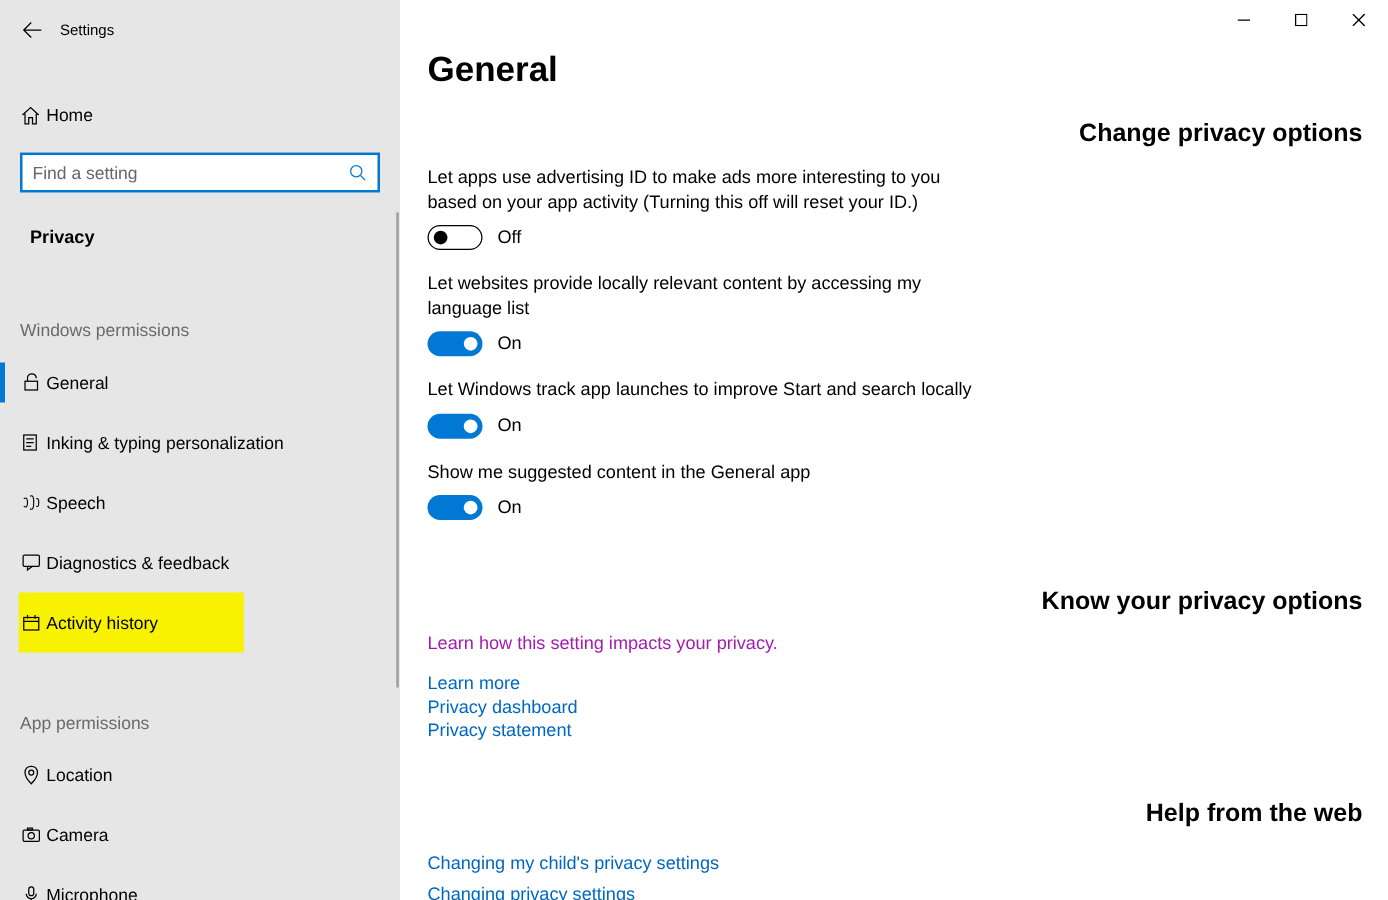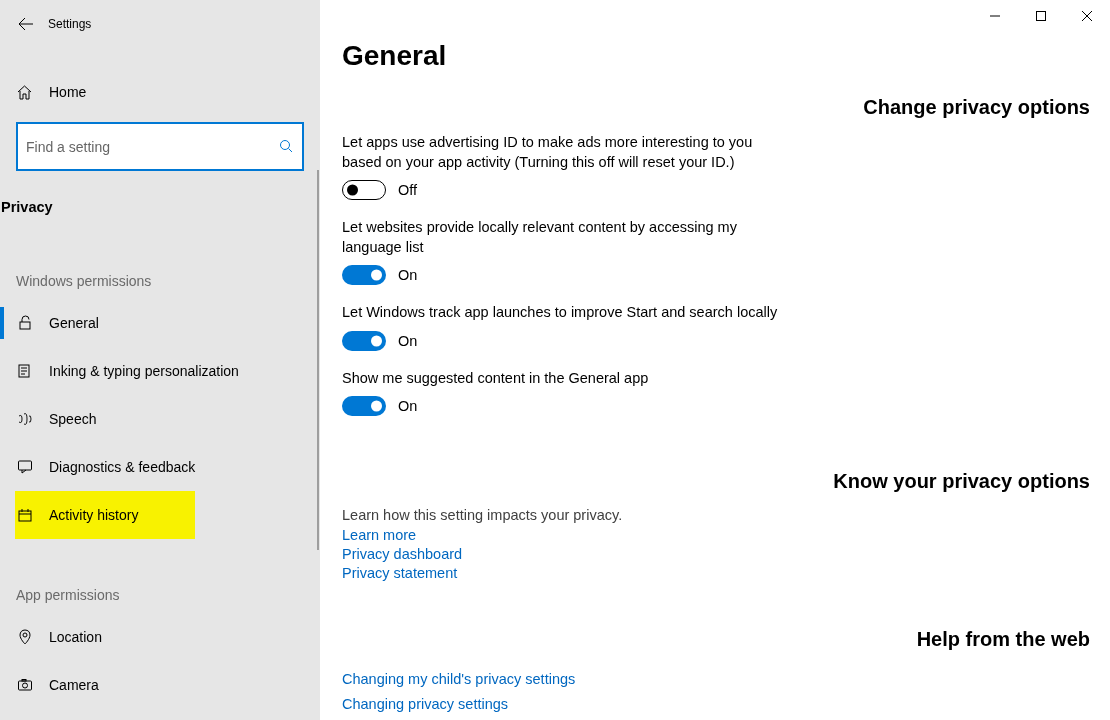--- a/index.html
+++ b/index.html
@@ -52,47 +52,47 @@
       margin-top: 28px;
       gap: 16px;
     }
     .search-box {
       margin: 6px 16px 12px 16px;
       border: 2px solid #0078d4;
       background: #fff;
       display: flex;
       align-items: center;
       padding: 6px 8px;
-      height: 49px;
+      height: 32px;
     }
     .search-box input {
       border: none;
       outline: none;
       flex: 1;
       font-size: 14px;
       color: #666;
       font-family: inherit;
     }
     .search-box input::placeholder { color: #666; }
     .cat-label {
-      padding: 16px 16px 10px 1px;
+      padding: 16px 16px 10px 24px;
       font-weight: 600;
       font-size: 14.5px;
     }
     .group-label {
       padding: 48px 0 10px 16px;
       color: #6a6a6a;
       font-size: 14px;
     }
     .nav-item {
       display: flex;
       align-items: center;
       padding: 0 16px;
       height: 48px;
-      gap: 16px;
+      gap: 4px;
       position: relative;
     }
     .nav-item.highlighted {
       background: #f8f200;
       padding-right: 0;
       width: 180px;
       margin-left: 15px;
       padding-left: 1px;
     }
     .nav-item.highlighted .nav-icon { margin-left: 0; }
@@ -155,23 +155,23 @@
       width: 11px;
       height: 11px;
       border-radius: 50%;
       top: 50%;
       transform: translateY(-50%);
     }
     .toggle.on .thumb { background: #fff; right: 4px; }
     .toggle.off .thumb { background: #000; left: 4px; }
     .toggle-label { font-size: 14.5px; }
     .sub-desc {
-      color: #404040;
+      color: #a21caf;
       font-size: 14.5px;
-      margin-bottom: 4px;
+      margin-bottom: 16px;
     }
     .link {
       color: #0067c0;
       font-size: 14.5px;
       display: block;
       margin-bottom: 3px;
       cursor: pointer;
     }
     .section-gap { height: 28px; }
     .scroll-indicator {

